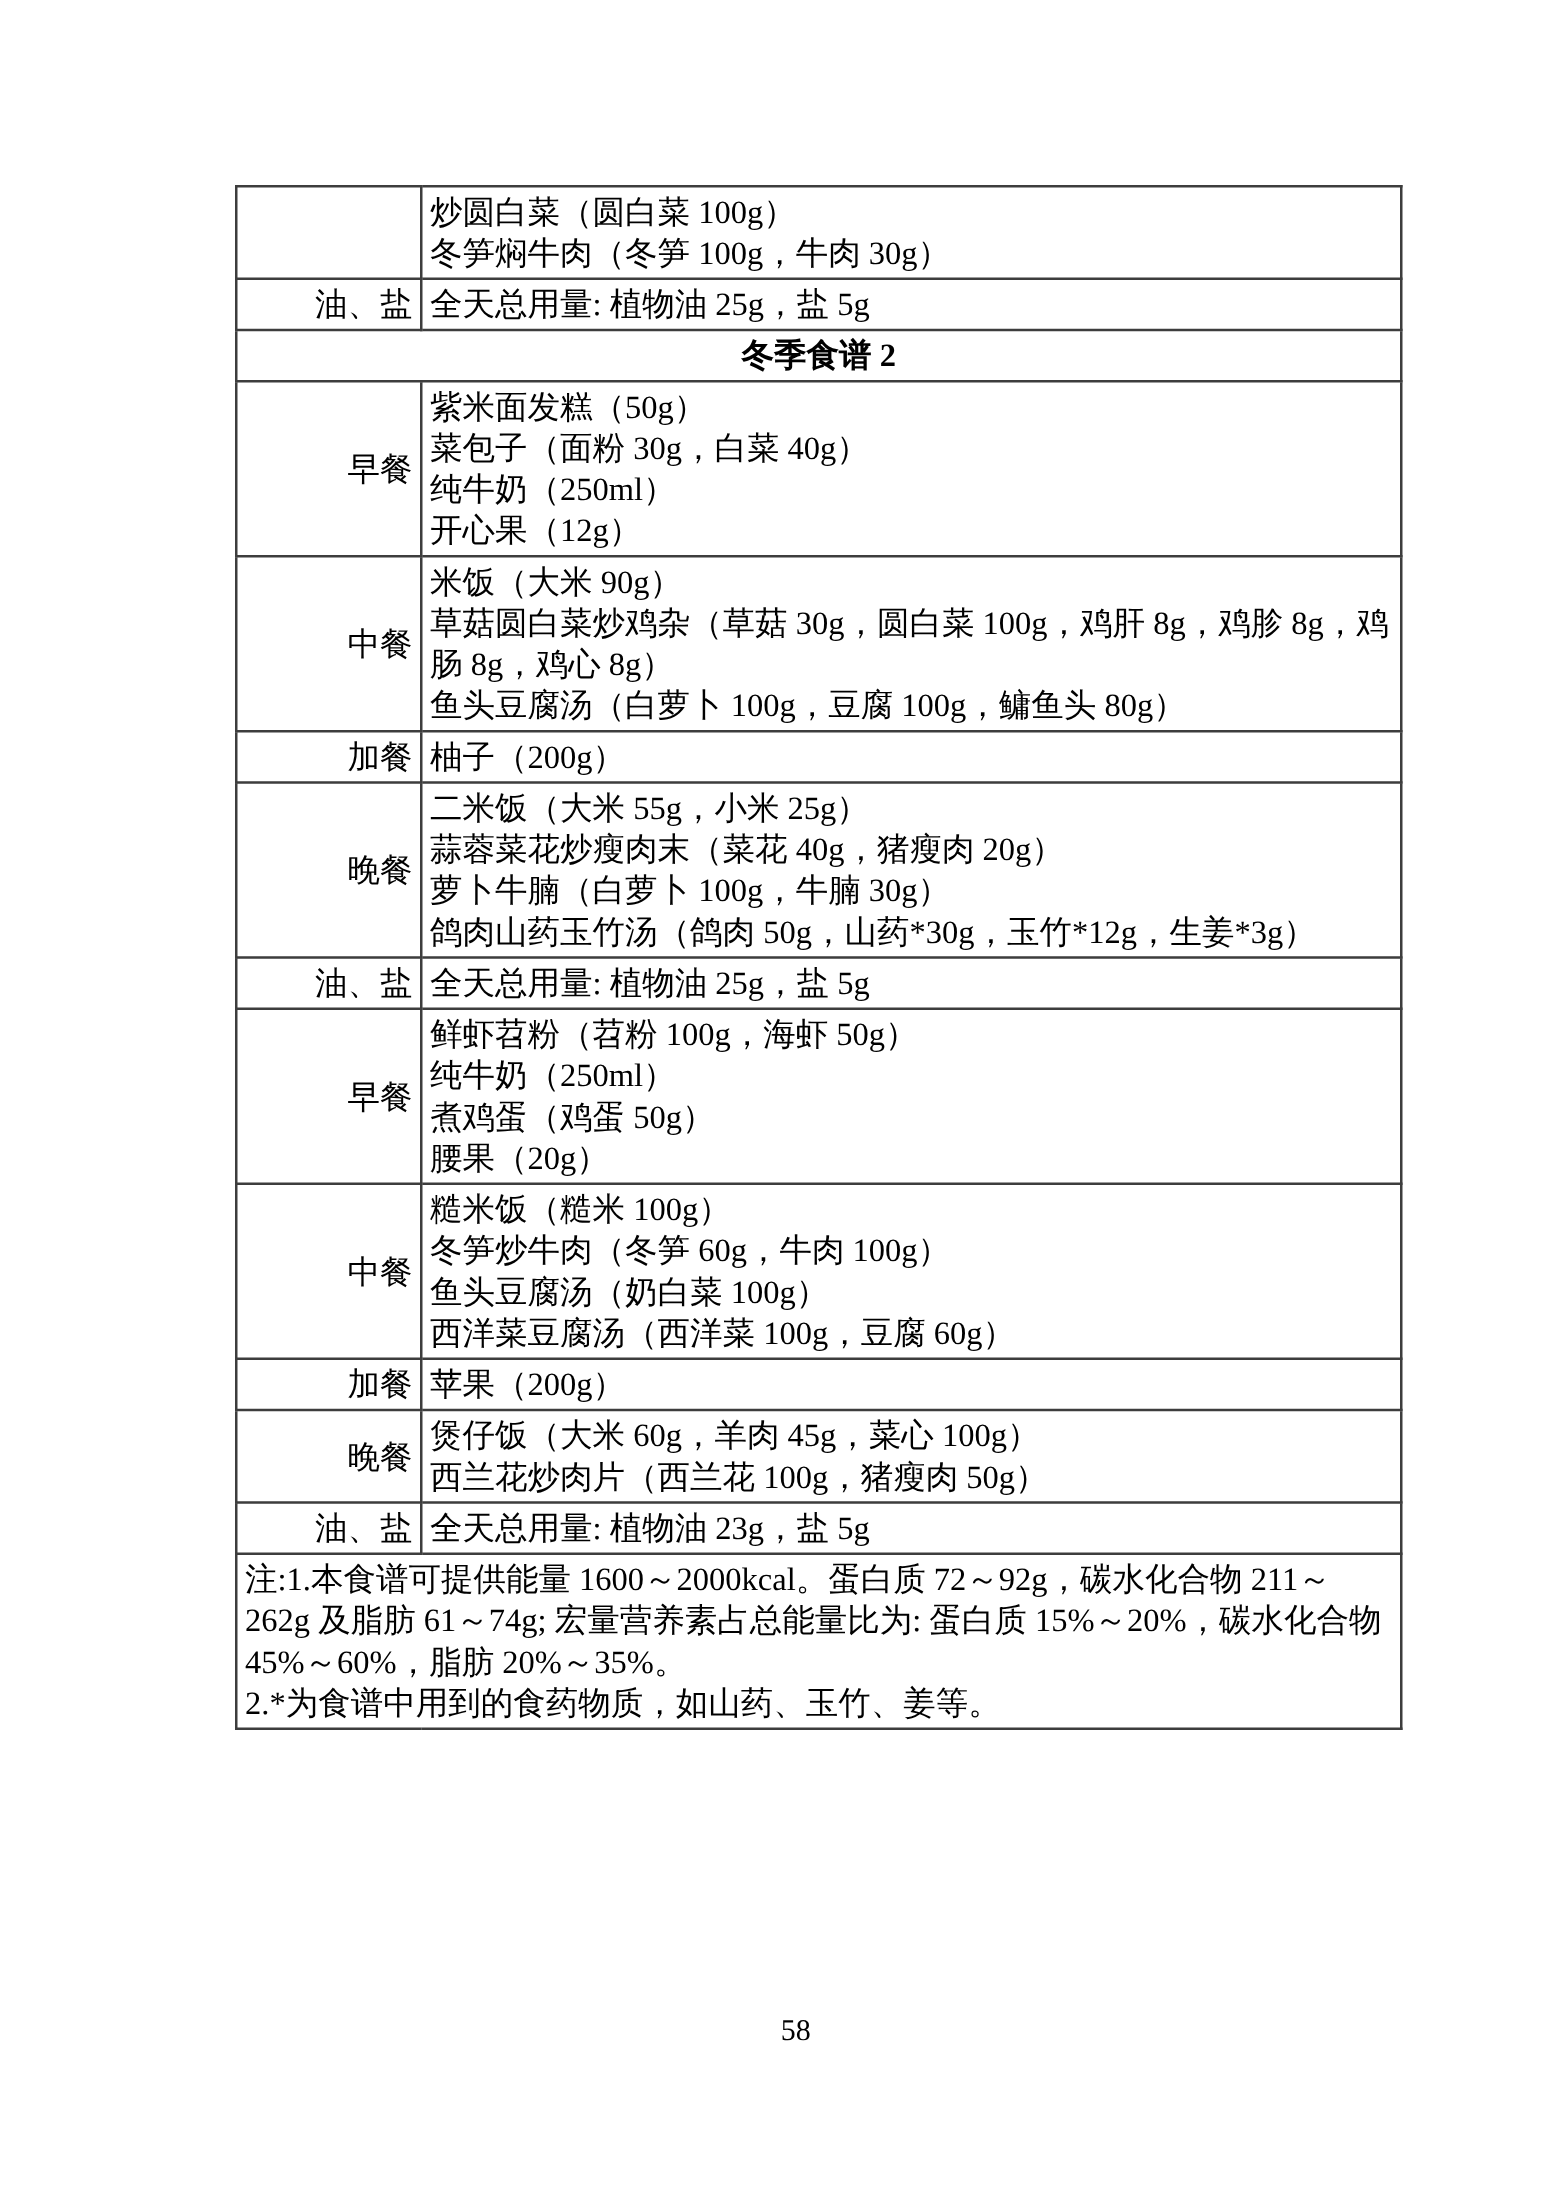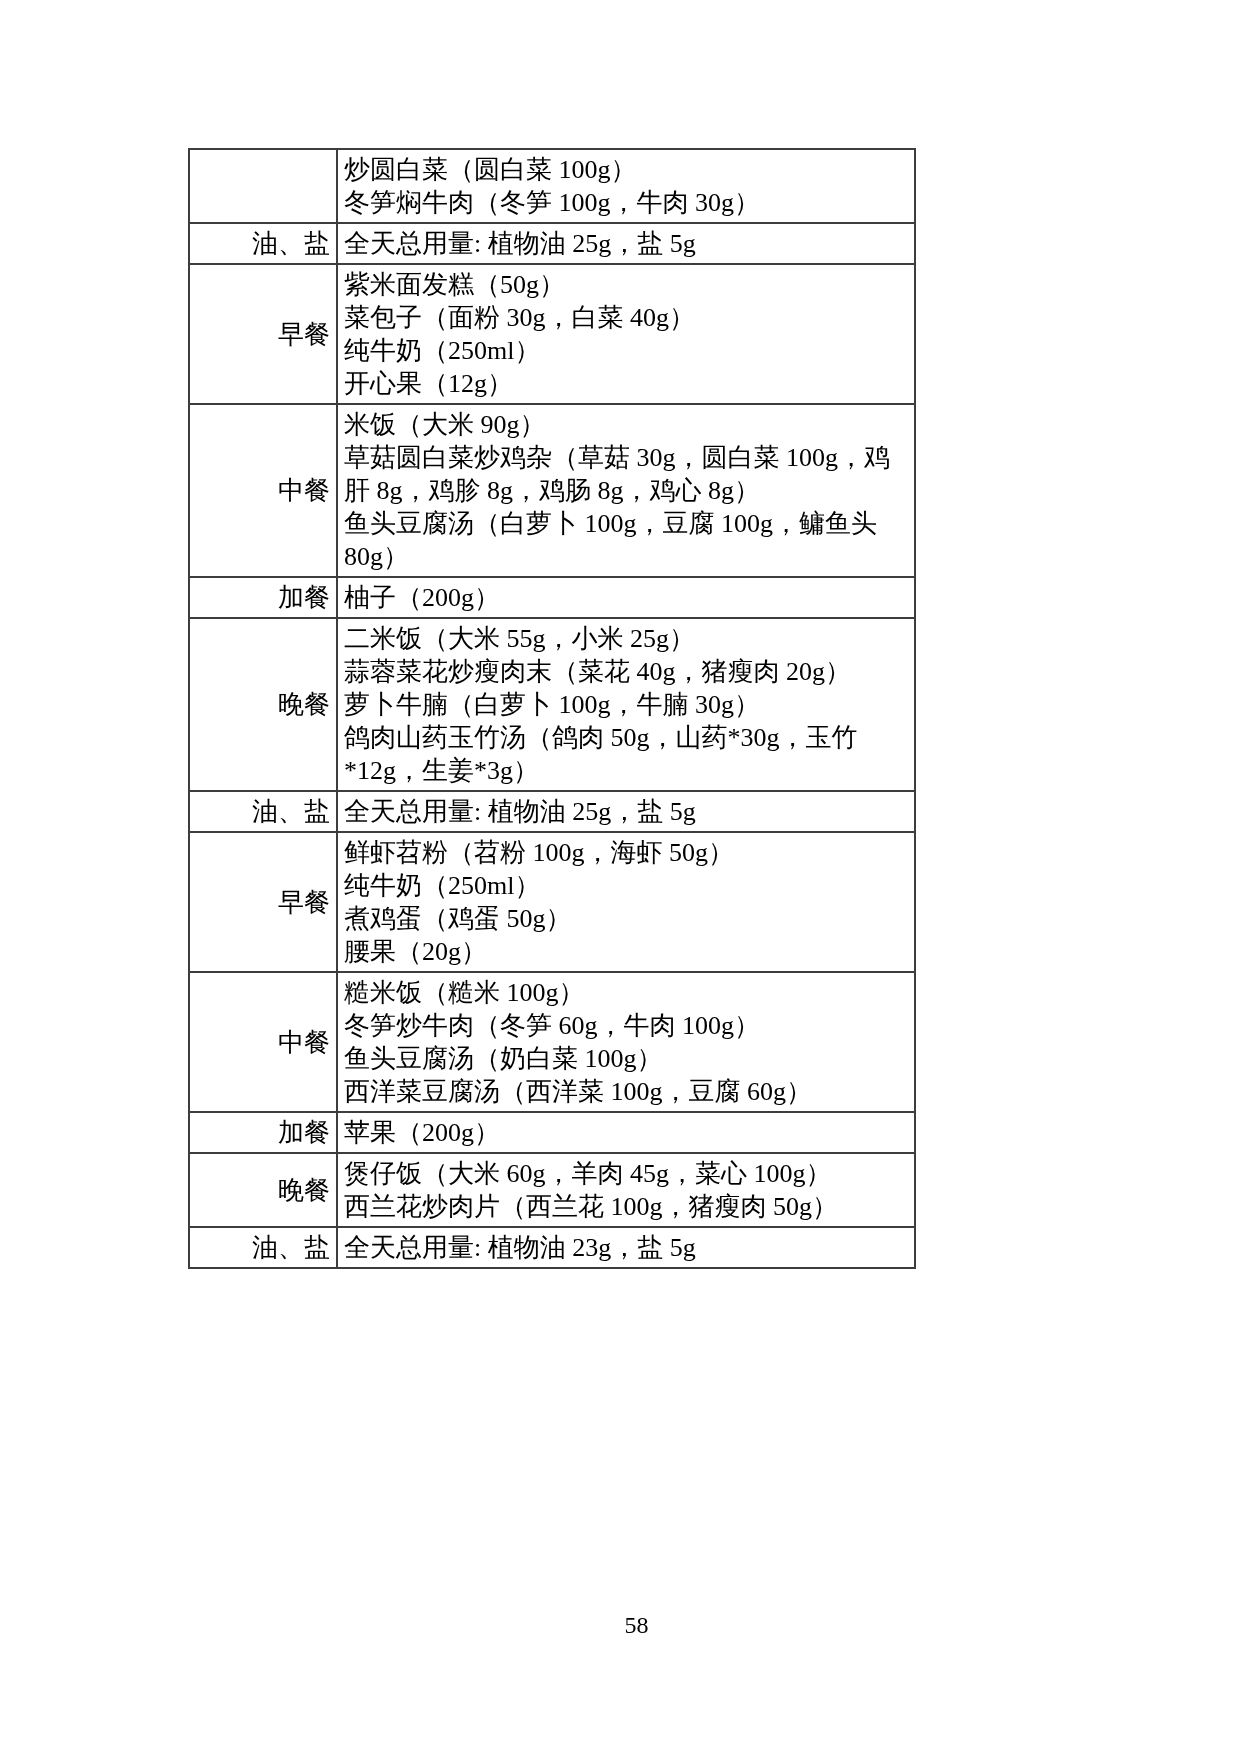--- a/index.html
+++ b/index.html
@@ -10,21 +10,21 @@
     height: 1754px;
     background: #ffffff;
     font-family: "Liberation Serif", "DejaVu Serif", serif;
     color: #000000;
     overflow: hidden;
   }
   table.menu-table {
     position: absolute;
     left: 188px;
     top: 148px;
-    width: 728px;
+    width: 934px;
     border-collapse: collapse;
     table-layout: fixed;
   }
   table.menu-table td {
     border: 2px solid #3d3d3d;
     font-size: 26px;
     line-height: 33px;
     vertical-align: middle;
     padding: 3px 6px;
   }
@@ -67,20 +67,23 @@
           <td class="items-cell">
             <div class="item-line">炒圆白菜（圆白菜 100g）</div>
             <div class="item-line">冬笋焖牛肉（冬笋 100g，牛肉 30g）</div>
           </td>
         </tr>
         <tr>
           <td class="label-cell">油、盐</td>
           <td class="items-cell">
             <div class="item-line">全天总用量: 植物油 25g，盐 5g</div>
           </td>
+        </tr>
+        <tr>
+          <td colspan="2" class="section-cell">冬季食谱 2</td>
         </tr>
         <tr>
           <td class="label-cell">早餐</td>
           <td class="items-cell">
             <div class="item-line">紫米面发糕（50g）</div>
             <div class="item-line">菜包子（面粉 30g，白菜 40g）</div>
             <div class="item-line">纯牛奶（250ml）</div>
             <div class="item-line">开心果（12g）</div>
           </td>
         </tr>
@@ -143,16 +146,22 @@
             <div class="item-line">煲仔饭（大米 60g，羊肉 45g，菜心 100g）</div>
             <div class="item-line">西兰花炒肉片（西兰花 100g，猪瘦肉 50g）</div>
           </td>
         </tr>
         <tr>
           <td class="label-cell">油、盐</td>
           <td class="items-cell">
             <div class="item-line">全天总用量: 植物油 23g，盐 5g</div>
           </td>
         </tr>
+        <tr>
+          <td colspan="2" class="note-cell">
+            <div class="item-line">注:1.本食谱可提供能量 1600～2000kcal。蛋白质 72～92g，碳水化合物 211～262g 及脂肪 61～74g; 宏量营养素占总能量比为: 蛋白质 15%～20%，碳水化合物 45%～60%，脂肪 20%～35%。</div>
+            <div class="item-line">2.*为食谱中用到的食药物质，如山药、玉竹、姜等。</div>
+          </td>
+        </tr>
       </tbody>
   </table>
   <div class="page-number">58</div>
 </div>
 
 </body></html>

